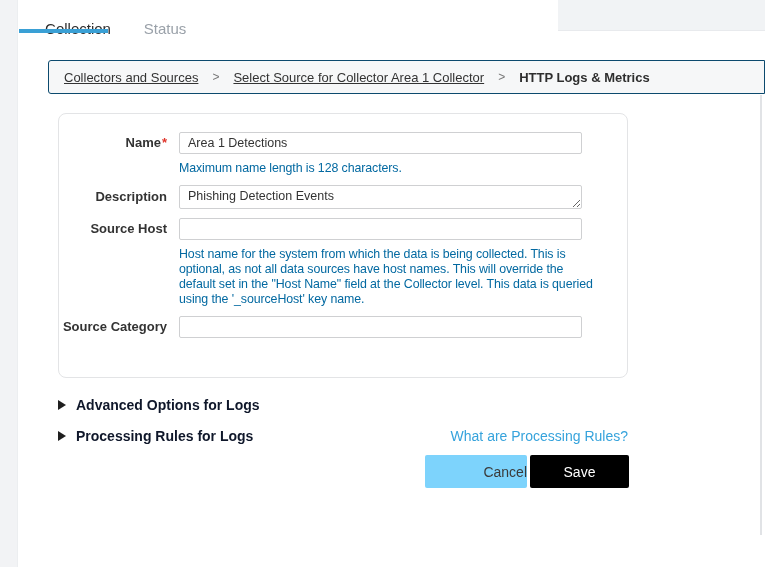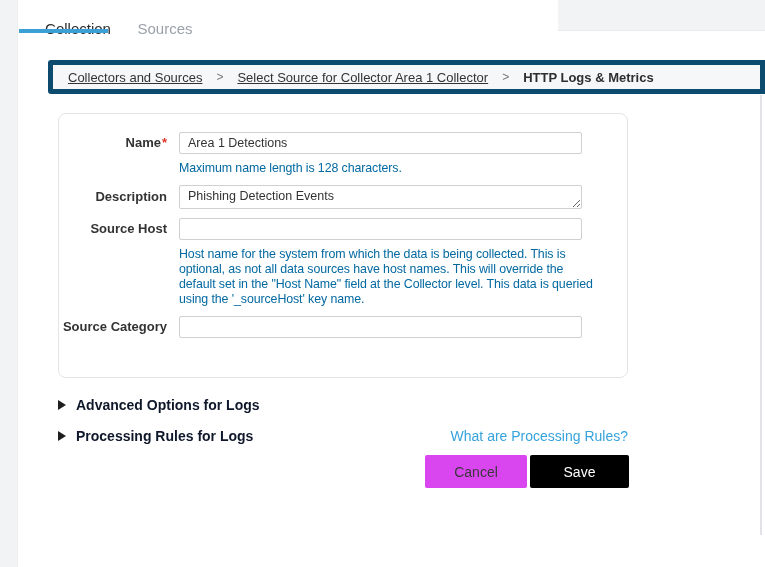--- a/index.html
+++ b/index.html
@@ -18,21 +18,21 @@
   
   .tabbar { position: absolute; left: 18px; top: 0; height: 32px; }
   .tab { position: absolute; top: 20px; font-size: 15px; cursor: pointer; }
   .tab-collection { left: 15px; width: 90px; text-align: center; color: #2d2d2d; font-weight: 500; }
   .tab-status { left: 112px; width: 70px; text-align: center; color: #9aa1a9; }
   .tab-underline { position: absolute; left: 1px; top: 29px; width: 89px; height: 4px;
     background: #3aa0d5; }
 
   
   .breadcrumb { position: absolute; left: 48px; top: 60px; width: 717px; height: 34px;
-    background: #f6f7f8; border: 5px solid #0c4a6e; border-radius: 3px 0 0 3px;
+    background: #f6f7f8; border: 1px solid #0c4a6e; border-radius: 3px 0 0 3px;
     display: flex; align-items: center; padding-left: 15px; font-size: 13px; color: #333;
     white-space: nowrap; overflow: hidden; }
   .crumb-link { color: #333; text-decoration: underline; cursor: pointer; }
   .crumb-sep { color: #777; margin: 0 14px; font-size: 12px; }
   .crumb-current { color: #2e2e2e; font-weight: 700; }
 
   
   .panel { position: absolute; left: 58px; top: 113px; width: 570px; height: 265px;
     background: #ffffff; border: 1px solid #e3e4e6; border-radius: 8px; }
   .flabel { position: absolute; left: 0; width: 108px; text-align: right;
@@ -53,35 +53,35 @@
   .tri { width: 0; height: 0; border-left: 8px solid #1f1f1f;
     border-top: 5px solid transparent; border-bottom: 5px solid transparent; }
   .section-label { margin-left: 10px; font-size: 14px; font-weight: 700; color: #0f172a; }
 
   .rules-link { position: absolute; right: 137px; top: 428px; font-size: 14px;
     color: #36a3dc; cursor: pointer; }
 
   
   .btn { position: absolute; top: 455px; height: 33px; border: none; border-radius: 2px;
     font-family: "Liberation Sans", sans-serif; font-size: 14px; cursor: pointer; }
-  .btn-cancel { left: 425px; width: 102px; background: #d946ef; color: #3a3a3a; }
+  .btn-cancel { left: 425px; width: 102px; background: #7dd3fc; color: #3a3a3a; text-align: right; }
   .btn-save { left: 530px; width: 99px; background: #000000; color: #ffffff; }
 </style>
 </head>
 <body>
 
 <div class="stage">
 
   <div class="left-strip"></div>
   <div class="topright-block"></div>
   <div class="right-line"></div>
 
   <div class="tabbar">
     <div class="tab tab-collection">Collection</div>
-    <div class="tab tab-status">Sources</div>
+    <div class="tab tab-status">Status</div>
     <div class="tab-underline"></div>
   </div>
 
   <div class="breadcrumb">
     <span class="crumb-link">Collectors and Sources</span>
     <span class="crumb-sep">&gt;</span>
     <span class="crumb-link">Select Source for Collector Area 1 Collector</span>
     <span class="crumb-sep">&gt;</span>
     <span class="crumb-current">HTTP Logs &amp; Metrics</span>
   </div>

